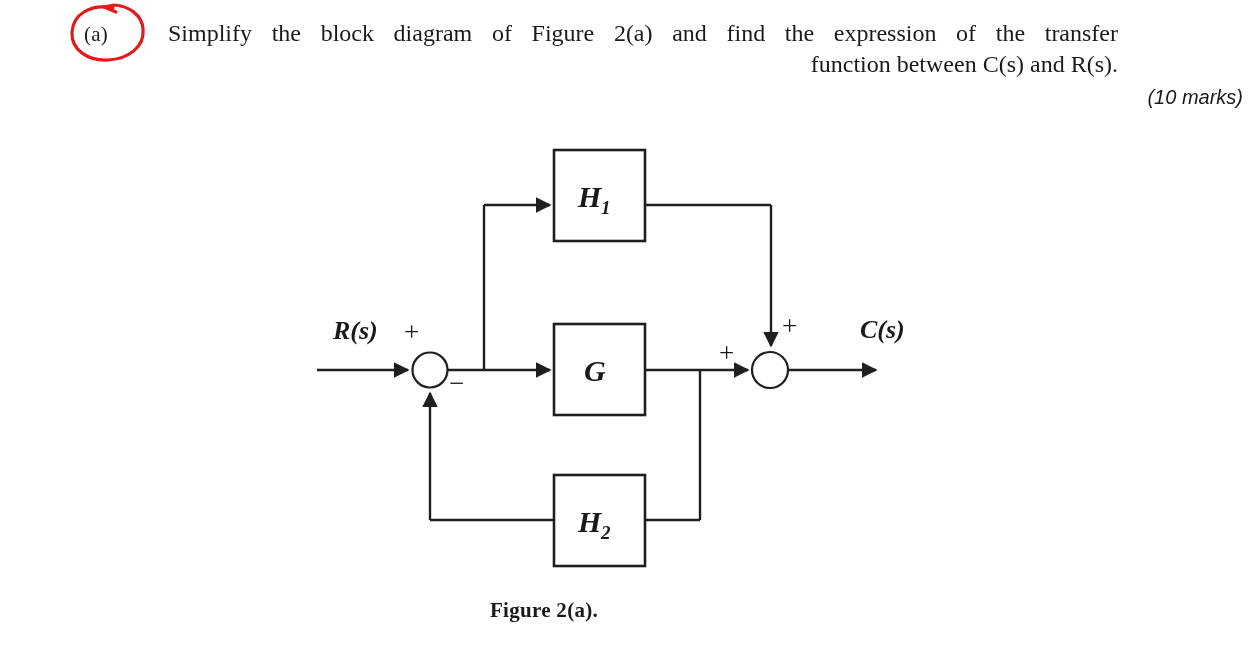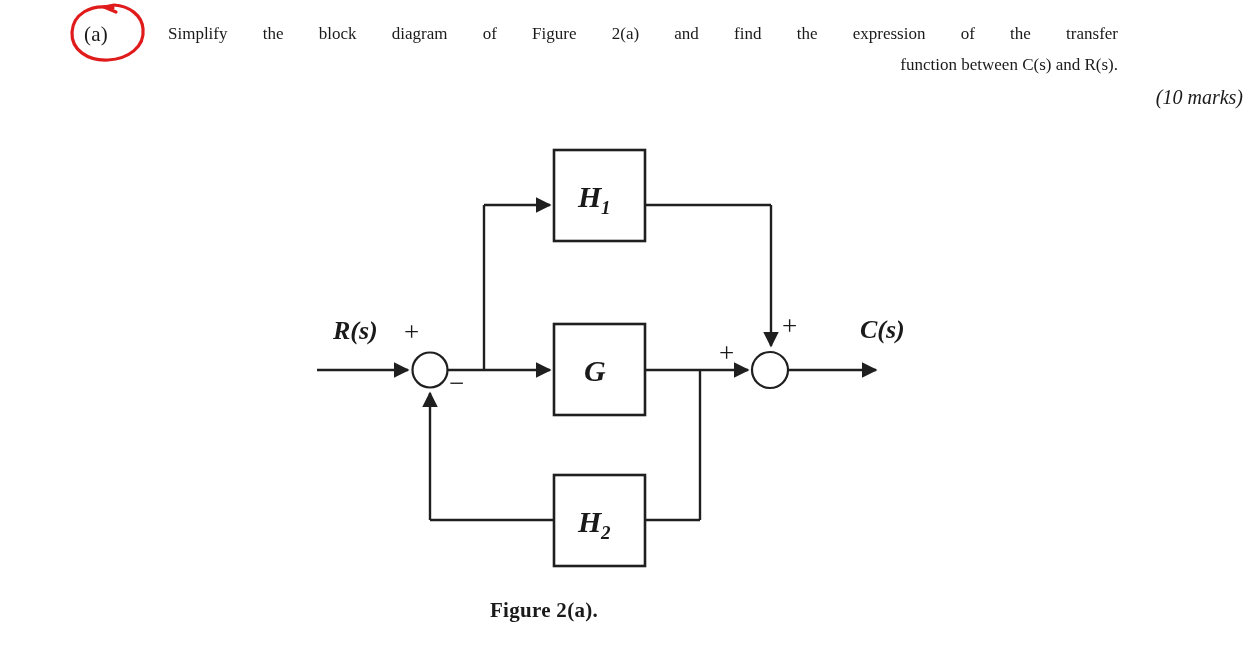--- a/index.html
+++ b/index.html
@@ -40,21 +40,21 @@
     top: 2px;
     width: 86px;
     height: 62px;
     pointer-events: none;
   }
   #question-text {
     position: absolute;
     left: 168px;
     top: 18px;
     width: 950px;
-    font-size: 17px;
+    font-size: 24px;
     line-height: 31px;
     text-align: justify;
     text-justify: inter-word;
   }
   #question-text .line1 {
     display: block;
     text-align: justify;
     text-align-last: justify;
     white-space: normal;
   }
@@ -63,21 +63,21 @@
     text-align: right;
   }
   #marks {
     position: absolute;
     left: 0;
     top: 86px;
     width: 1243px;
     text-align: right;
     font-size: 20px;
     font-style: italic;
-    font-family: Liberation Serif, serif;
+    font-family: Liberation Sans, sans-serif;
   }
 
   
   #diagram-area {
     position: absolute;
     left: 0;
     top: 130px;
     width: 1253px;
     height: 460px;
   }

